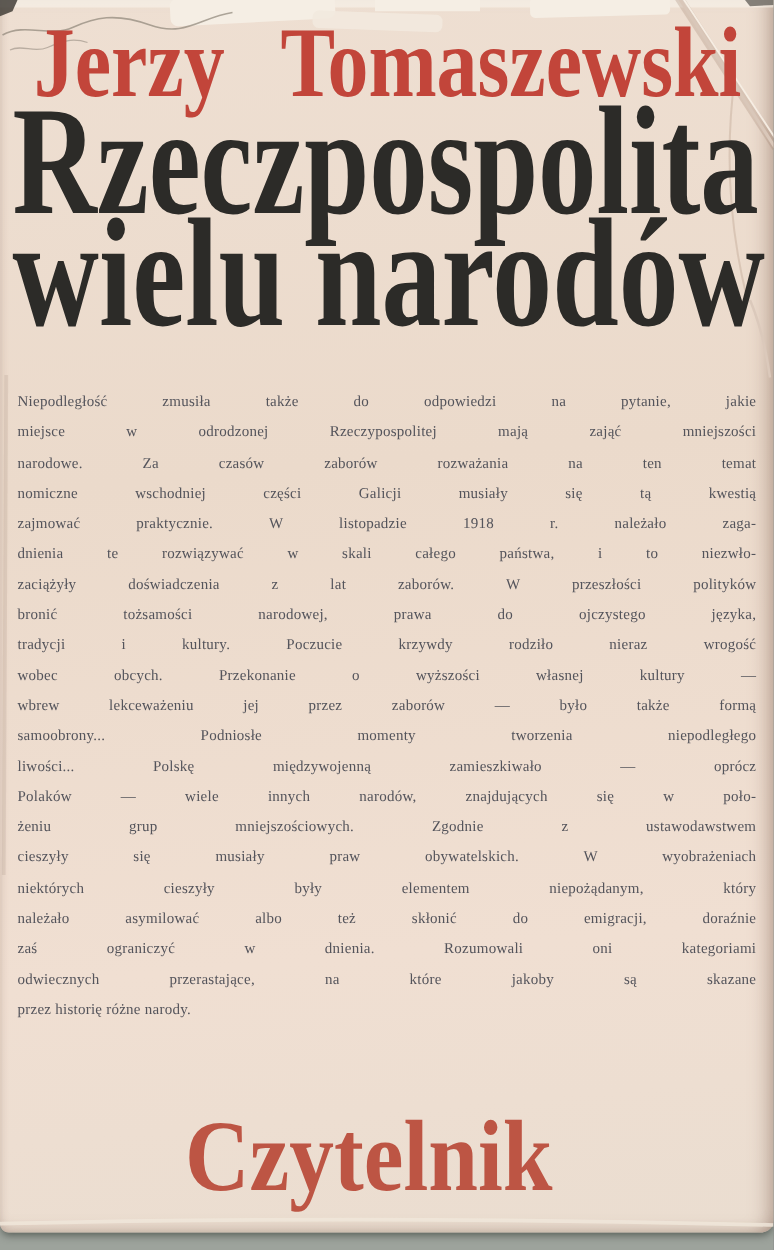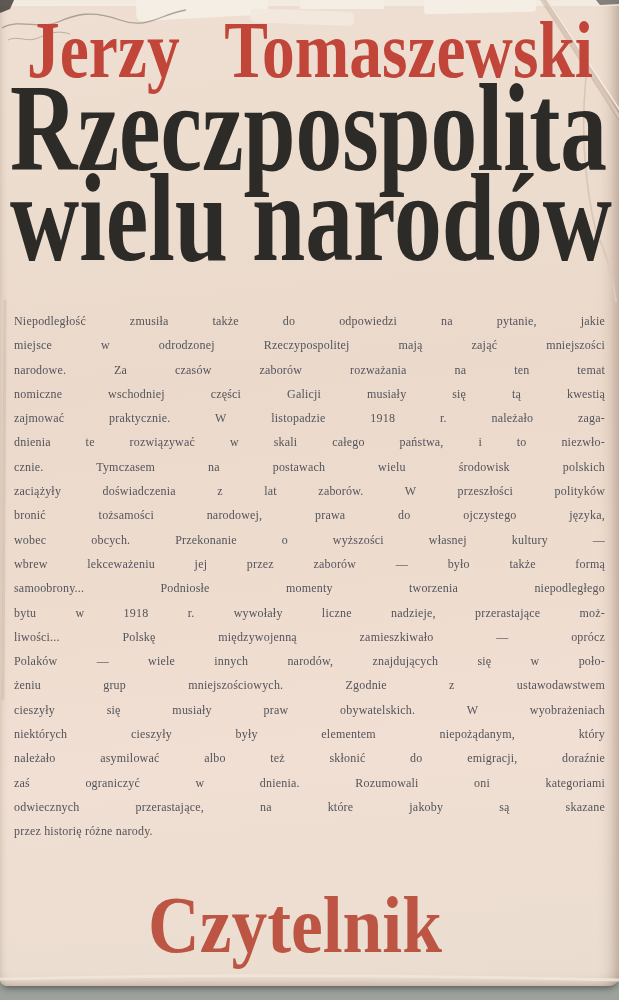--- a/index.html
+++ b/index.html
@@ -70,27 +70,26 @@
       <text class="title" x="10" y="260" textLength="602" lengthAdjust="spacingAndGlyphs">wielu narodów</text>
     </svg>
 
     <div class="blurb">
       <div class="bline">Niepodległość zmusiła także do odpowiedzi na pytanie, jakie</div>
       <div class="bline">miejsce w odrodzonej Rzeczypospolitej mają zająć mniejszości</div>
       <div class="bline">narodowe. Za czasów zaborów rozważania na ten temat</div>
       <div class="bline">nomiczne wschodniej części Galicji musiały się tą kwestią</div>
       <div class="bline">zajmować praktycznie. W listopadzie 1918 r. należało zaga-</div>
       <div class="bline">dnienia te rozwiązywać w skali całego państwa, i to niezwło-</div>
-      <div class="bline">cznie. Tymczasem na postawach wielu środowisk polskich</div>
       <div class="bline">zaciążyły doświadczenia z lat zaborów. W przeszłości polityków</div>
       <div class="bline">bronić tożsamości narodowej, prawa do ojczystego języka,</div>
+      <div class="bline">tradycji i kultury. Poczucie krzywdy rodziło nieraz wrogość</div>
       <div class="bline">wobec obcych. Przekonanie o wyższości własnej kultury —</div>
       <div class="bline">wbrew lekceważeniu jej przez zaborów — było także formą</div>
       <div class="bline">samoobrony... Podniosłe momenty tworzenia niepodległego</div>
-      <div class="bline">bytu w 1918 r. wywołały liczne nadzieje, przerastające moż-</div>
       <div class="bline">liwości... Polskę międzywojenną zamieszkiwało — oprócz</div>
       <div class="bline">Polaków — wiele innych narodów, znajdujących się w poło-</div>
       <div class="bline">żeniu grup mniejszościowych. Zgodnie z ustawodawstwem</div>
       <div class="bline">cieszyły się musiały praw obywatelskich. W wyobrażeniach</div>
       <div class="bline">niektórych cieszyły były elementem niepożądanym, który</div>
       <div class="bline">należało asymilować albo też skłonić do emigracji, doraźnie</div>
       <div class="bline">zaś ograniczyć w dnienia. Rozumowali oni kategoriami</div>
       <div class="bline">odwiecznych przerastające, na które jakoby są skazane</div>
       <div class="bline last">przez historię różne narody.</div>
     </div>

